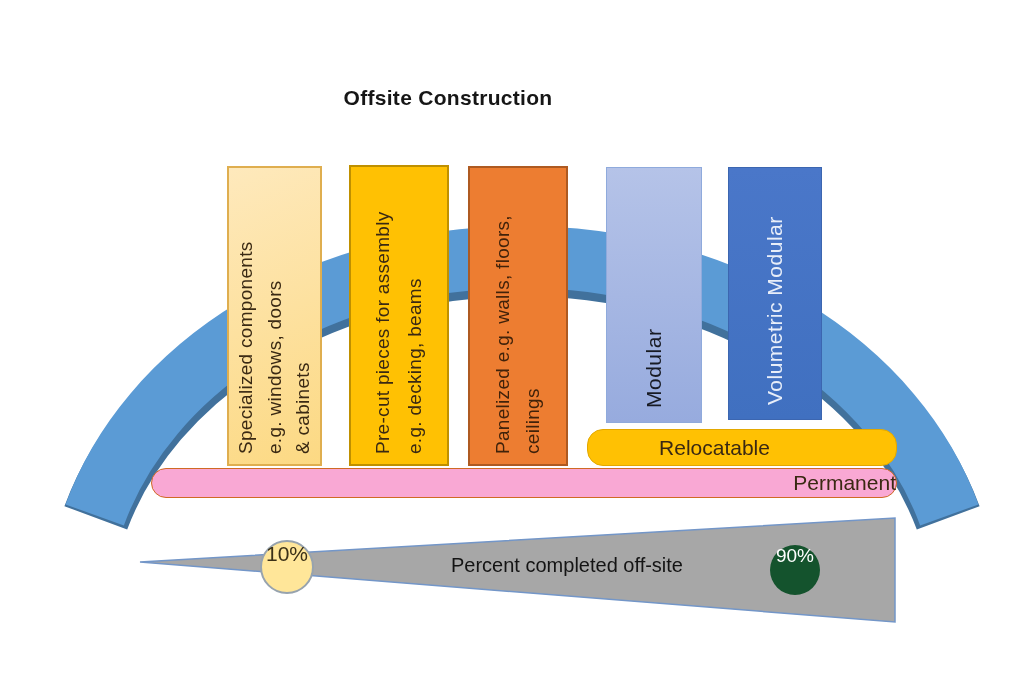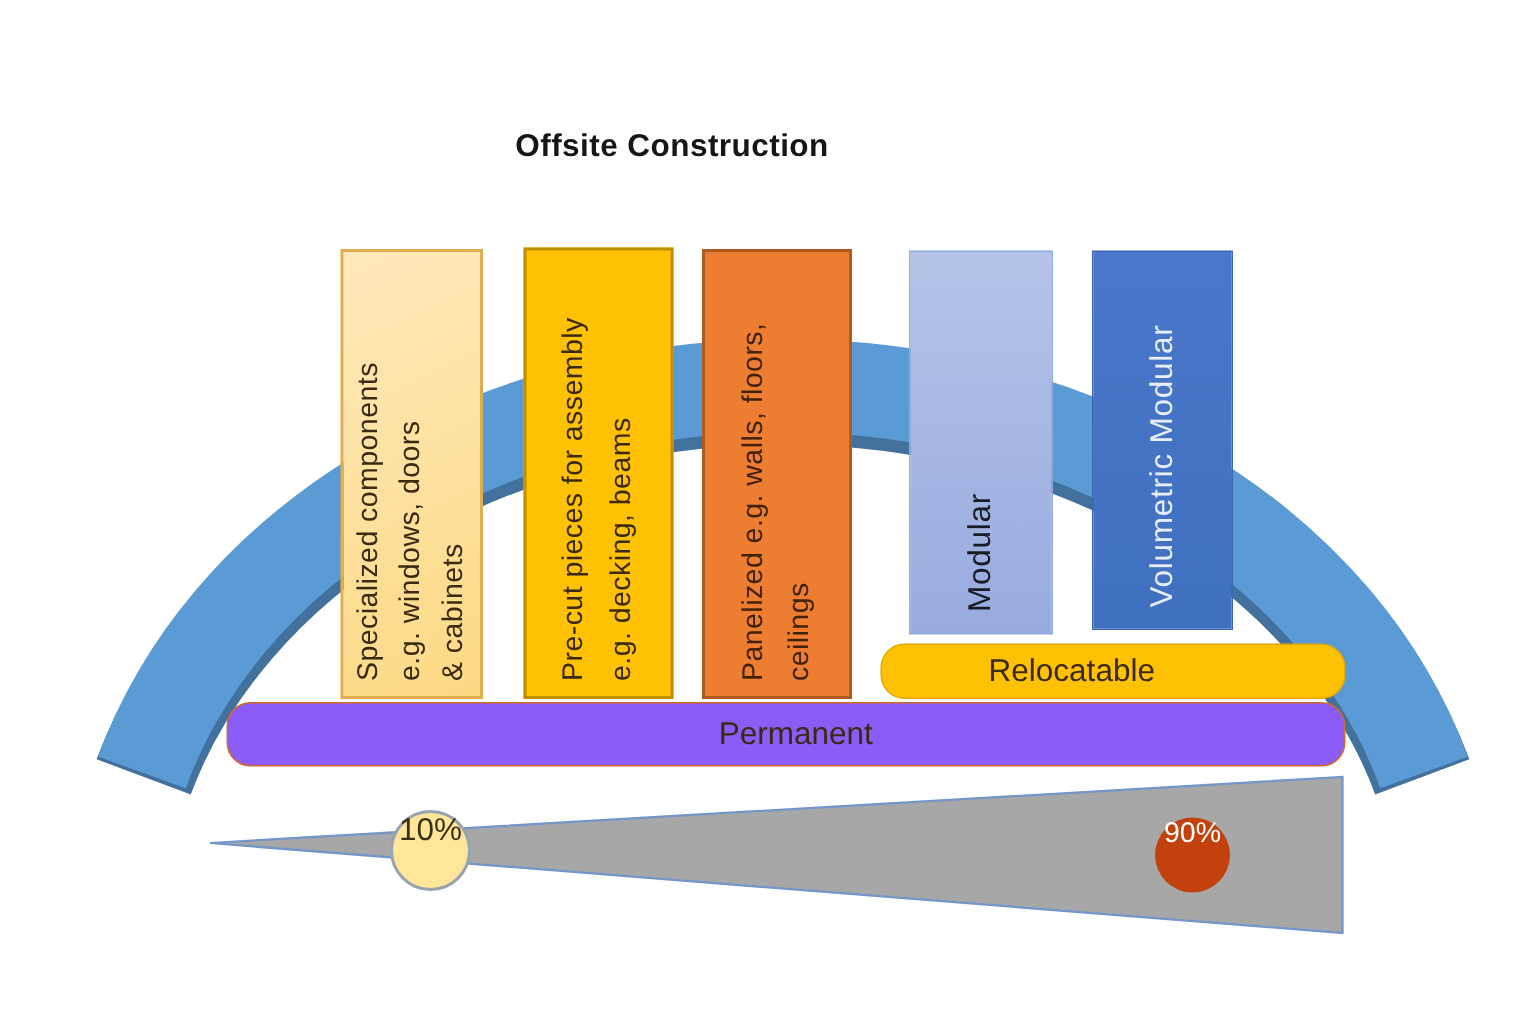--- a/index.html
+++ b/index.html
@@ -60,40 +60,40 @@
   .band{
     position:absolute;box-sizing:border-box;display:flex;align-items:center;
     font-size:21px;color:#3A2913;border-radius:16px;
   }
   .band-relocatable{
     left:587px;top:429px;width:310px;height:37px;
     background:#FFC103;border:1px solid #E3A800;
     justify-content:center;padding-right:55px;
   }
   .band-permanent{
-    left:151px;top:468px;width:746px;height:43px;
-    background:#8b5cf6;border:1px solid #D06A24;
-    justify-content:center;padding-left:13px;
+    left:151px;top:468px;width:746px;height:30px;
+    background:#f9a8d4;border:1px solid #D06A24;
+    justify-content:flex-end;padding-left:13px;
   }
   
   .gauge-label{
     position:absolute;left:417px;top:554px;width:300px;text-align:center;
     font-size:20px;color:#141414;
   }
   .gauge-circle{
     position:absolute;border-radius:50%;display:flex;align-items:flex-start;justify-content:center;
     box-sizing:border-box;
   }
   .gauge-low{
     left:260px;top:540px;width:54px;height:54px;
     background:#FFE699;border:2px solid #97A3AE;color:#3A3017;font-size:21px;
   }
   .gauge-high{
     left:770px;top:545px;width:50px;height:50px;
-    background:#c2410c;color:#ffffff;font-size:19px;
+    background:#14532d;color:#ffffff;font-size:19px;
   }
   .copyright{
     position:absolute;left:0;top:641px;width:990px;text-align:center;
     font-size:14.5px;color:#262626;white-space:pre;
   }
 </style>
 </head>
 <body>
 
 <div class="canvas">
@@ -135,20 +135,21 @@
   </div>
 
   <div class="band band-relocatable">
     <span>Relocatable</span>
   </div>
 
   <div class="band band-permanent">
     <span>Permanent</span>
   </div>
 
+  <div class="gauge-label">Percent completed off-site</div>
 
   <div class="gauge-circle gauge-low">
     <span>10%</span>
   </div>
 
   <div class="gauge-circle gauge-high">
     <span>90%</span>
   </div>
 
 

